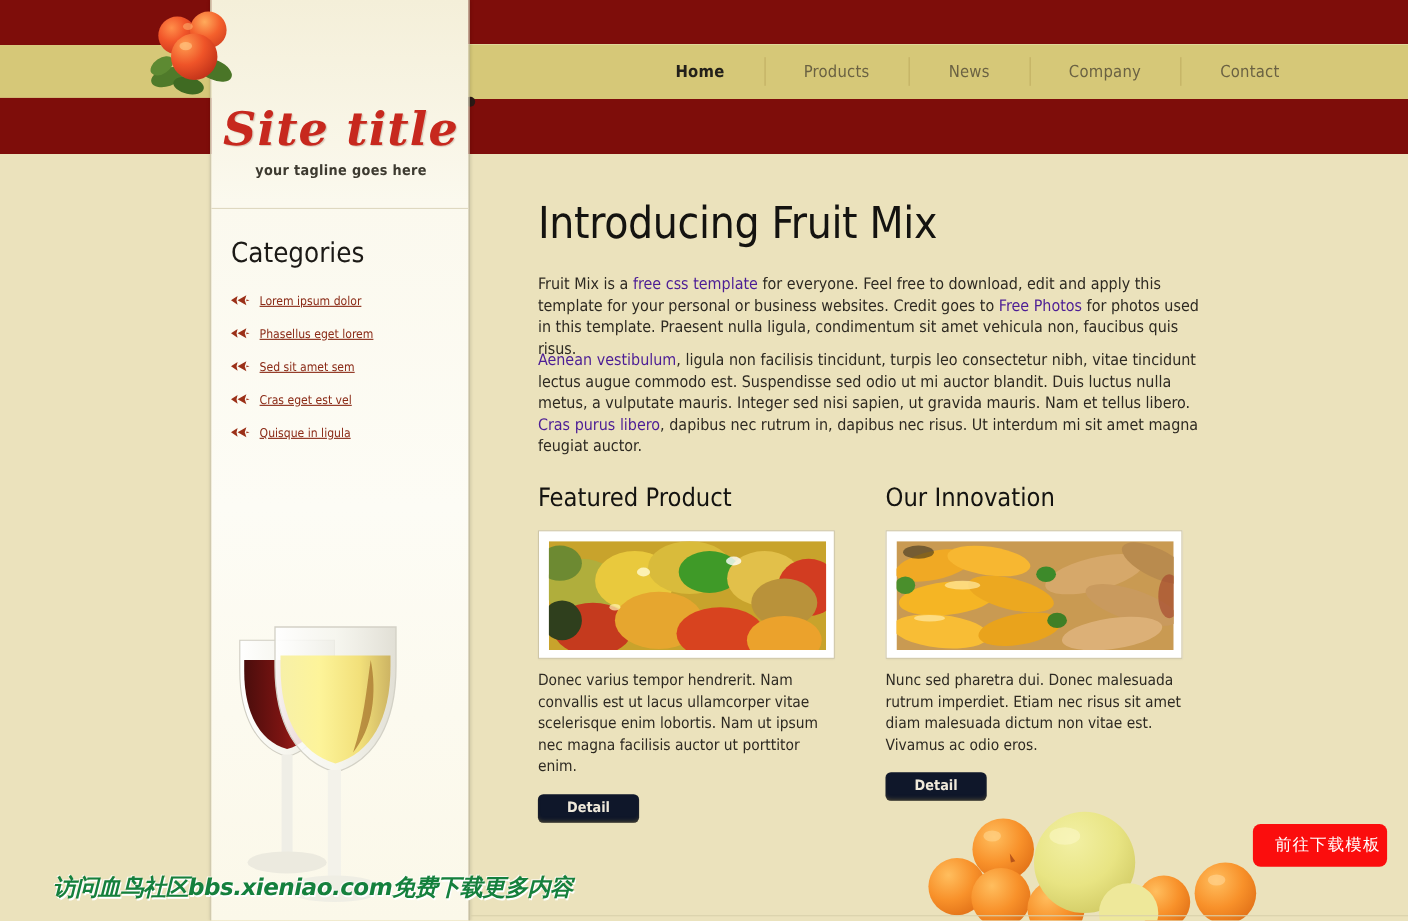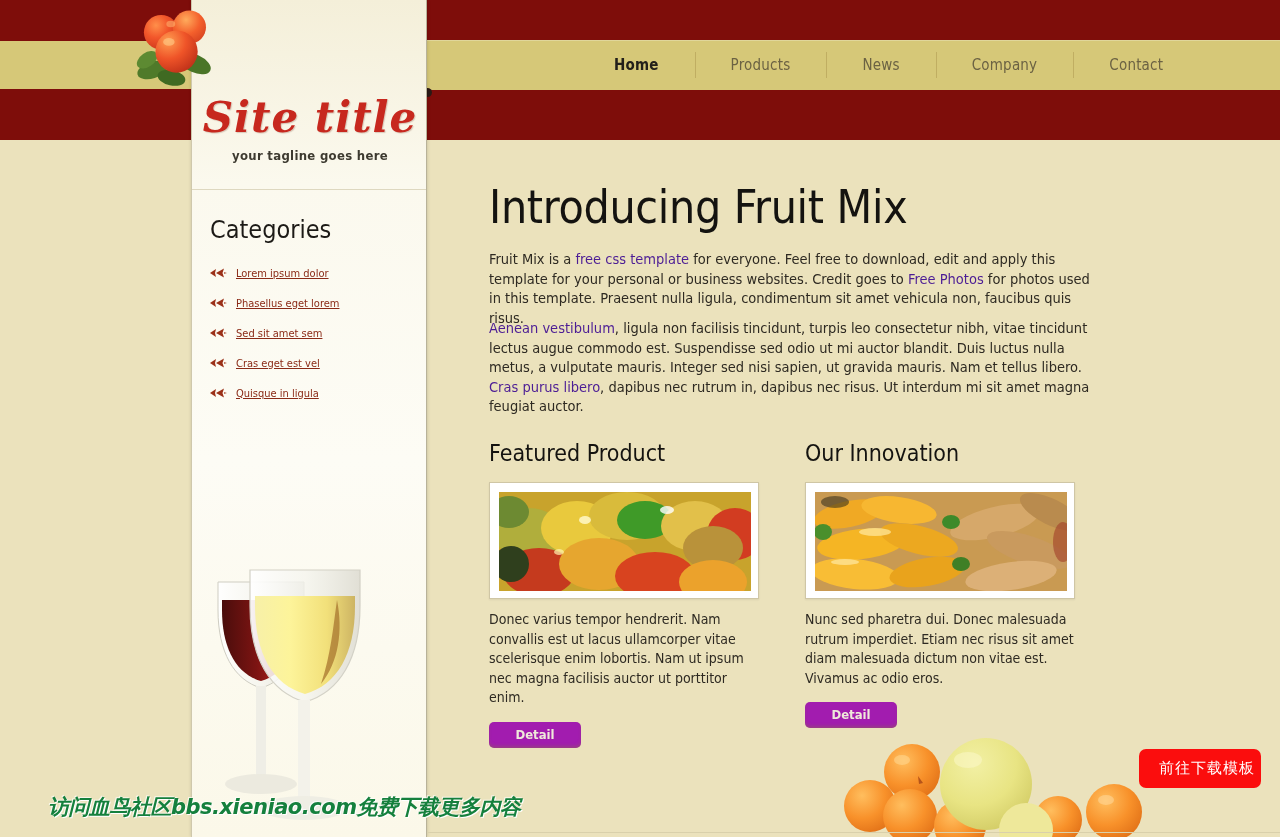--- a/index.html
+++ b/index.html
@@ -133,21 +133,21 @@
   }
 
   
   .glasses { position: absolute; left: 10px; top: 552px; width: 230px; height: 290px; }
 
   
   .content { position: absolute; left: 428px; top: 140px; width: 852px; height: 697px; }
   .page-title {
     position: absolute; left: 61px; top: 40px;
     font-family: "DejaVu Sans Condensed", "Liberation Sans Narrow", "Liberation Sans", sans-serif;
-    font-size: 46px; font-weight: normal; color: #141310;
+    font-size: 40px; font-weight: normal; color: #141310;
     letter-spacing: -0.3px;
   }
   .para {
     position: absolute; left: 61px; width: 602px;
     font-family: "DejaVu Sans Condensed", "Liberation Sans Narrow", "Liberation Sans", sans-serif;
     font-size: 14.5px; line-height: 19.6px; color: #2e2a22;
     text-align: left;
   }
   .para a { color: #4c1d95; }
   #p1 { top: 110px; }
@@ -166,21 +166,21 @@
   }
   .thumb { width: 252px; height: 99px; display: block; }
   .col-text {
     margin-top: 11px; width: 272px;
     font-family: "DejaVu Sans Condensed", "Liberation Sans Narrow", "Liberation Sans", sans-serif;
     font-size: 14px; line-height: 19.6px; color: #2e2a22;
   }
   .detail-btn {
     display: inline-block; margin-top: 14px;
     width: 92px; height: 26px; line-height: 26px;
-    background: #a21caf; border-radius: 5px;
+    background: #0f172a; border-radius: 5px;
     color: #efe9da;
     font-family: "DejaVu Sans Condensed", "Liberation Sans Narrow", "Liberation Sans", sans-serif;
     font-size: 13px; font-weight: bold; text-align: center;
     border: none; cursor: pointer;
     box-shadow: inset 0 -3px 4px -2px rgba(140,120,60,0.55);
   }
 
   
   .fruit-bottom { position: absolute; left: 840px; top: 734px; width: 320px; height: 103px; }
 

